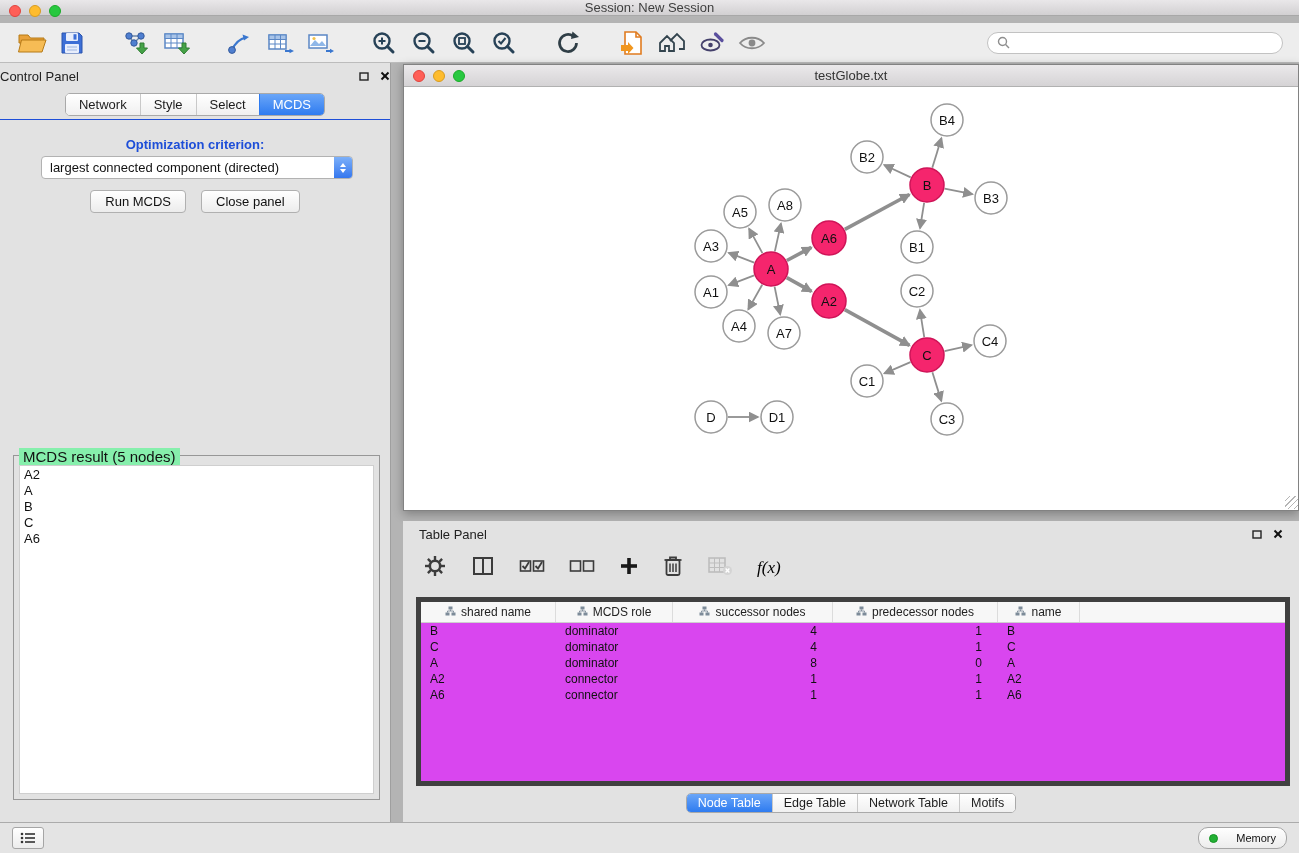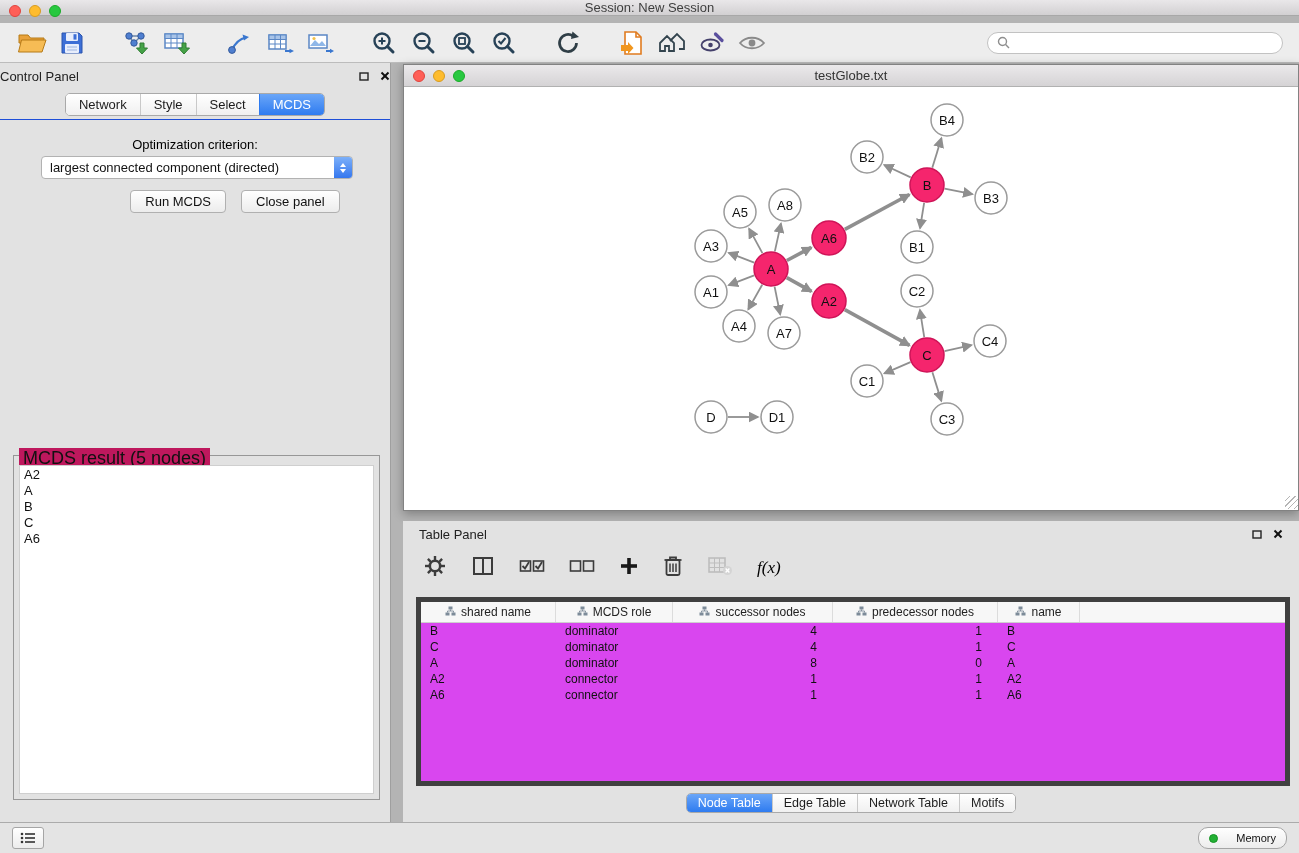--- a/index.html
+++ b/index.html
@@ -27,33 +27,33 @@
       border-right:1px solid #9f9f9f;box-sizing:border-box;}
   .panel-head{height:26px;display:flex;align-items:center;padding:0 0;font-size:13px;color:#222;}
   .win-btns{margin-left:auto;display:flex;align-items:center;gap:11px;}
   .cp-tabs-row{height:30px;display:flex;justify-content:center;align-items:center;border-bottom:1px solid #1d4ed8;}
   .seg{display:inline-flex;border:1px solid #a9a9a9;border-radius:5px;overflow:hidden;background:#fdfdfd;}
   .seg-item{padding:3px 13px;font-size:13px;color:#1c1c1c;border-left:1px solid #c9c9c9;
     background:linear-gradient(#ffffff,#f0f0f0);white-space:nowrap;}
   .seg-item:first-child{border-left:none;}
   .seg-item.active{background:linear-gradient(#6aa6f8,#2e7bf0);color:#fff;border-left-color:#2e7bf0;}
   .seg.small .seg-item{padding:2px 11px;font-size:12.5px;}
-  .opt-label{position:absolute;top:74px;left:0;width:100%;text-align:center;font-size:13px;color:#000000;}
+  .opt-label{position:absolute;top:74px;left:0;width:100%;text-align:center;font-size:13px;color:#1d4ed8;font-weight:bold;}
   .opt-select{position:absolute;top:93px;left:41px;width:312px;height:23px;display:flex;align-items:center;
     border:1px solid #b2b2b2;border-radius:4px;background:#fff;box-sizing:border-box;}
   .opt-select .val{flex:1;font-size:13px;padding-left:8px;white-space:nowrap;overflow:hidden;color:#111;}
   .opt-stepper{width:18px;align-self:stretch;background:linear-gradient(#7cb0f9,#3577ef);
     border-radius:0 3px 3px 0;display:flex;flex-direction:column;align-items:center;justify-content:center;gap:2px;}
   .tri-up{width:0;height:0;border-left:3.5px solid transparent;border-right:3.5px solid transparent;border-bottom:4px solid #fff;}
   .tri-down{width:0;height:0;border-left:3.5px solid transparent;border-right:3.5px solid transparent;border-top:4px solid #fff;}
-  .cp-buttons{position:absolute;top:127px;left:0;width:100%;display:flex;justify-content:center;gap:15px;padding-left:40px;}
+  .cp-buttons{position:absolute;top:127px;left:0;width:100%;display:flex;justify-content:center;gap:15px;}
   .btn{height:21px;padding:0 14px;border:1px solid #b0b0b0;border-radius:4px;
     background:linear-gradient(#ffffff,#ececec);font-size:13px;color:#111;display:flex;align-items:center;}
   .result-box{position:absolute;left:13px;right:10px;top:392px;bottom:22px;border:1px solid #979797;}
-  .result-title{position:absolute;top:-8px;left:5px;background:#be185d;padding:0 4px;font-size:18px;color:#111;}
+  .result-title{position:absolute;top:-8px;left:5px;background:#86efac;padding:0 4px;font-size:15px;color:#111;}
   .result-list{position:absolute;left:5px;right:5px;top:9px;bottom:5px;background:#fff;
     border:1px solid #cfcfcf;font-size:13px;padding:1px 4px;overflow:auto;}
   .result-item{height:16px;line-height:16px;color:#111;}
   
   .netwin{position:absolute;left:403px;top:64px;width:896px;height:447px;background:#fff;
     border:1px solid #828282;box-shadow:0 3px 10px rgba(0,0,0,.3);box-sizing:border-box;}
   .net-title{height:22px;background:linear-gradient(#ebe9eb,#d5d3d5);border-bottom:1px solid #b1b1b1;
     display:flex;align-items:center;justify-content:center;font-size:13px;color:#333;position:relative;box-sizing:border-box;}
   .net-title .traffic{top:5px;}
   .net-canvas{position:relative;width:894px;height:422px;background:#fff;overflow:hidden;}

